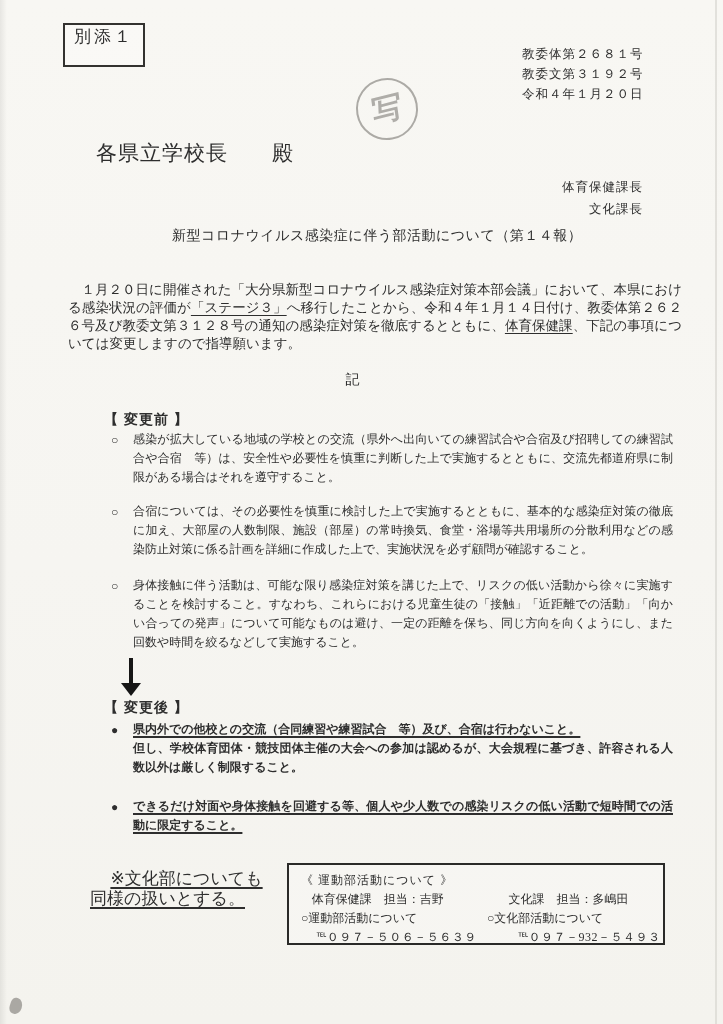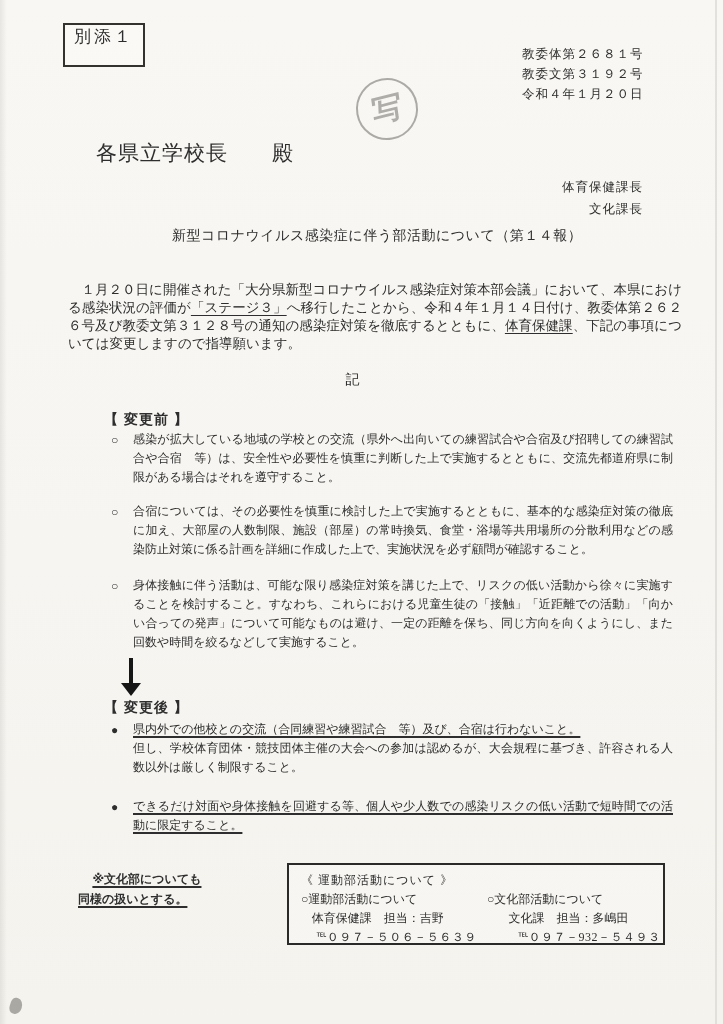--- a/index.html
+++ b/index.html
@@ -41,31 +41,31 @@
   .sec-heading{position:absolute;left:104px;font-family:"Liberation Sans","DejaVu Sans",sans-serif;font-size:14px;font-weight:700;letter-spacing:1px;}
   .h-before{top:411px;}
   .h-after{top:699px;}
 
   .bullet{position:absolute;left:111px;width:562px;display:flex;
     font-family:"Liberation Sans","DejaVu Sans",sans-serif;font-size:12px;line-height:19px;}
   .marker{flex:0 0 22px;padding-top:1px;}
   .btext{flex:1;text-align:justify;}
   .b1{top:430px;} .b2{top:502px;} .b3{top:576px;}
   .a1{top:720px;} .a2{top:797px;}
-  .after-text{font-weight:400;}
+  .after-text{font-weight:700;}
   .ul{text-decoration:underline;text-underline-offset:3px;text-decoration-thickness:1.5px;}
   .intro .ul{text-decoration-thickness:1px;}
 
   .down-arrow{position:absolute;left:119px;top:658px;width:24px;height:40px;}
   .down-arrow .stem{position:absolute;left:10px;top:0;width:4px;height:26px;background:#161616;}
   .down-arrow .head{position:absolute;left:2px;top:25px;width:0;height:0;
     border-left:10px solid transparent;border-right:10px solid transparent;border-top:13px solid #161616;}
 
-  .culture-note{position:absolute;left:78px;top:869px;width:180px;
-    font-family:"Liberation Sans","DejaVu Sans",sans-serif;font-size:12px;font-weight:700;line-height:20px;}
+  .culture-note{position:absolute;left:90px;top:869px;width:180px;
+    font-family:"Liberation Sans","DejaVu Sans",sans-serif;font-size:17px;font-weight:400;line-height:20px;}
   .culture-note .l1{padding-left:1.2em;}
 
   .contact-box{
     position:absolute;left:287px;top:863px;width:378px;height:82px;box-sizing:border-box;
     border:2.5px solid #2a2a28;padding:6px 10px 4px 12px;font-size:12px;line-height:19px;background:rgba(255,255,255,.2);
   }
   .contact-heading{letter-spacing:1px;}
   .contact-row{display:flex;}
   .contact-row .c1{flex:0 0 186px;}
   .contact-row .c2{flex:1;}
@@ -140,25 +140,25 @@
   </div>
 
   <div class="culture-note">
     <div class="l1 ul">※文化部についても</div>
     <div class="ul">同様の扱いとする。</div>
   </div>
 
   <div class="contact-box">
     <div class="contact-heading">《 運動部活動について 》</div>
     <div class="contact-row">
+      <div class="c1 staff">体育保健課　担当：吉野</div>
+      <div class="c2 staff">文化課　担当：多嶋田</div>
+    </div>
+    <div class="contact-row">
       <div class="c1">○運動部活動について</div>
       <div class="c2">○文化部活動について</div>
-    </div>
-    <div class="contact-row">
-      <div class="c1 staff">体育保健課　担当：吉野</div>
-      <div class="c2 staff">文化課　担当：多嶋田</div>
     </div>
     <div class="contact-row">
       <div class="c1 tel">℡０９７－５０６－５６３９</div>
       <div class="c2 tel">℡０９７－932－５４９３</div>
     </div>
   </div>
 </div>
 
 </body></html>

